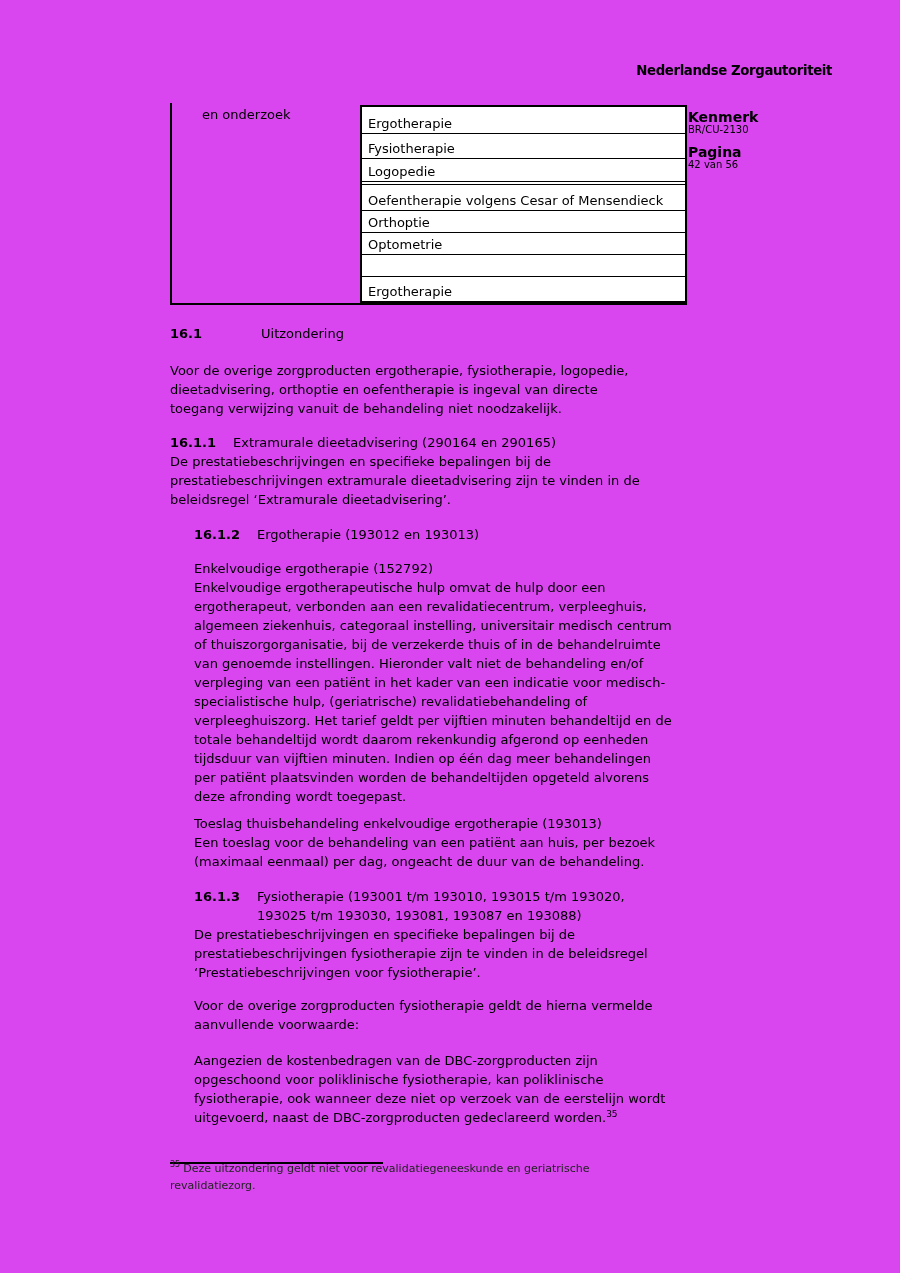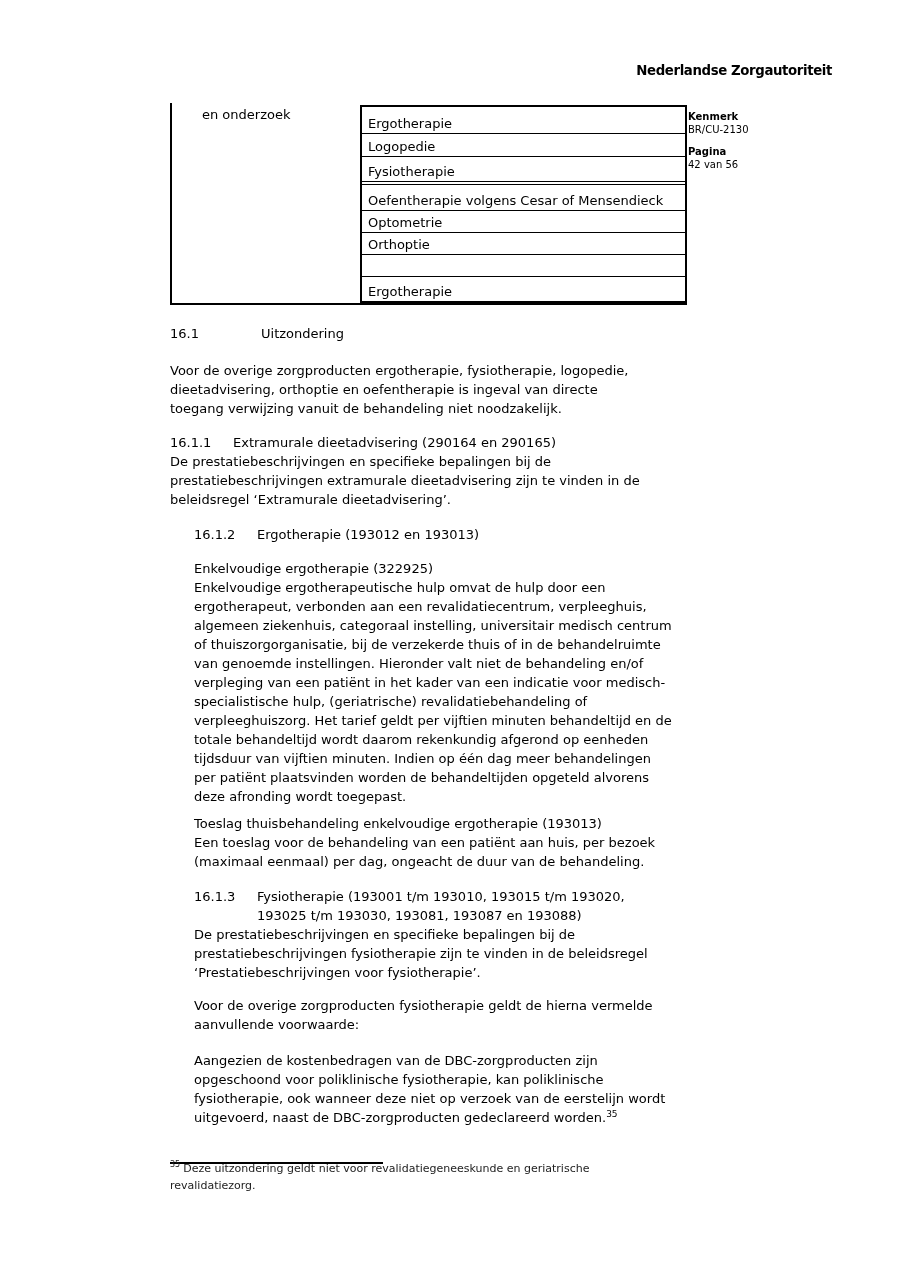--- a/index.html
+++ b/index.html
@@ -1,35 +1,35 @@
 <!DOCTYPE html>
 <html><head>
 <meta charset="utf-8">
 <style>
   * { margin:0; padding:0; box-sizing:border-box; }
   html,body { background:#e8e8e8; }
   .page {
     position:relative;
     width:900px; height:1273px;
-    background:#ffffff;
+    background:#d946ef;
     font-family:"DejaVu Sans","Liberation Sans",sans-serif;
     color:#000;
     overflow:hidden;
     margin:0 auto;
   }
   
   .brand {
     position:absolute; top:62px; right:68px;
     font-size:14px; font-weight:700; letter-spacing:-0.4px;
     transform:scaleX(0.95); transform-origin:right top;
     white-space:nowrap;
   }
   
   .meta { position:absolute; left:688px; top:111px; width:140px; background:transparent; }
-  .meta .label { font-size:10px; font-weight:700; line-height:12px; }
+  .meta .label { font-size:14px; font-weight:700; line-height:12px; }
   .meta .value { font-size:10px; line-height:14px; margin-bottom:9px; }
   
   .tbl {
     position:absolute; left:170px; top:103px;
     width:517px; height:202px;
     border-left:2px solid #000;
     border-bottom:2px solid #000;
   }
   .tbl-left-cell {
     position:absolute; left:0; top:0; width:188px; height:100%;
@@ -52,21 +52,21 @@
   .svc-row.r4{height:26px}.svc-row.r5{height:22px}.svc-row.r6{height:22px}
   .svc-row.r7{height:22px}
   .svc-row.r8{flex:1; border-bottom:none;}
   .svc-spacer { height:3px; border-bottom:1px solid #000; }
   
   .body-col {
     position:absolute; left:170px; top:324px; width:575px;
     font-size:13px; line-height:19px;
   }
   .h-row { display:flex; }
-  .h-num { font-weight:400; flex:0 0 63px; }
+  .h-num { font-weight:700; flex:0 0 63px; }
   .h-num.wide { flex:0 0 91px; }
   .h-title { white-space:pre-line; }
   .para { white-space:pre-line; }
   .mt-lg { margin-top:18px; }
   .mt-md { margin-top:15px; }
   .mt-sec { margin-top:16px;margin-left:24px; }
   .mt-sm { margin-top:8px; }
   .mt-p2 { margin-top:14px; }
   .mt-p3 { margin-top:17px; }
   sup { font-size:9px; line-height:0; }
@@ -93,26 +93,26 @@
     <div class="label">Kenmerk</div>
     <div class="value">BR/CU-2130</div>
     <div class="label">Pagina</div>
     <div class="value">42 van 56</div>
   </div>
 
   <div class="tbl">
     <div class="tbl-left-cell">en onderzoek</div>
     <div class="svc-table">
       <div class="svc-row r1">Ergotherapie</div>
+      <div class="svc-row r2">Fysiotherapie</div>
       <div class="svc-row r3">Logopedie</div>
-      <div class="svc-row r2">Fysiotherapie</div>
       <div class="svc-spacer"></div>
       <div class="svc-row r4">Oefentherapie volgens Cesar of Mensendieck</div>
+      <div class="svc-row r6">Orthoptie</div>
       <div class="svc-row r5">Optometrie</div>
-      <div class="svc-row r6">Orthoptie</div>
       <div class="svc-row r7"></div>
       <div class="svc-row r8">Ergotherapie</div>
     </div>
   </div>
 
   <div class="body-col">
 
     <div class="h-row">
       <span class="h-num wide">16.1</span>
       <span class="h-title">Uitzondering</span>
@@ -129,21 +129,21 @@
       <div class="para">De prestatiebeschrijvingen en specifieke bepalingen bij de
 prestatiebeschrijvingen extramurale dieetadvisering zijn te vinden in de
 beleidsregel ‘Extramurale dieetadvisering’.</div>
     </div>
 
     <div class="mt-sec">
       <div class="h-row">
         <span class="h-num">16.1.2</span>
         <span class="h-title">Ergotherapie (193012 en 193013)</span>
       </div>
-      <div class="para mt-md">Enkelvoudige ergotherapie (322925)</div>
+      <div class="para mt-md">Enkelvoudige ergotherapie (152792)</div>
       <div class="para">Enkelvoudige ergotherapeutische hulp omvat de hulp door een
 ergotherapeut, verbonden aan een revalidatiecentrum, verpleeghuis,
 algemeen ziekenhuis, categoraal instelling, universitair medisch centrum
 of thuiszorgorganisatie, bij de verzekerde thuis of in de behandelruimte
 van genoemde instellingen. Hieronder valt niet de behandeling en/of
 verpleging van een patiënt in het kader van een indicatie voor medisch-
 specialistische hulp, (geriatrische) revalidatiebehandeling of
 verpleeghuiszorg. Het tarief geldt per vijftien minuten behandeltijd en de
 totale behandeltijd wordt daarom rekenkundig afgerond op eenheden
 tijdsduur van vijftien minuten. Indien op één dag meer behandelingen

